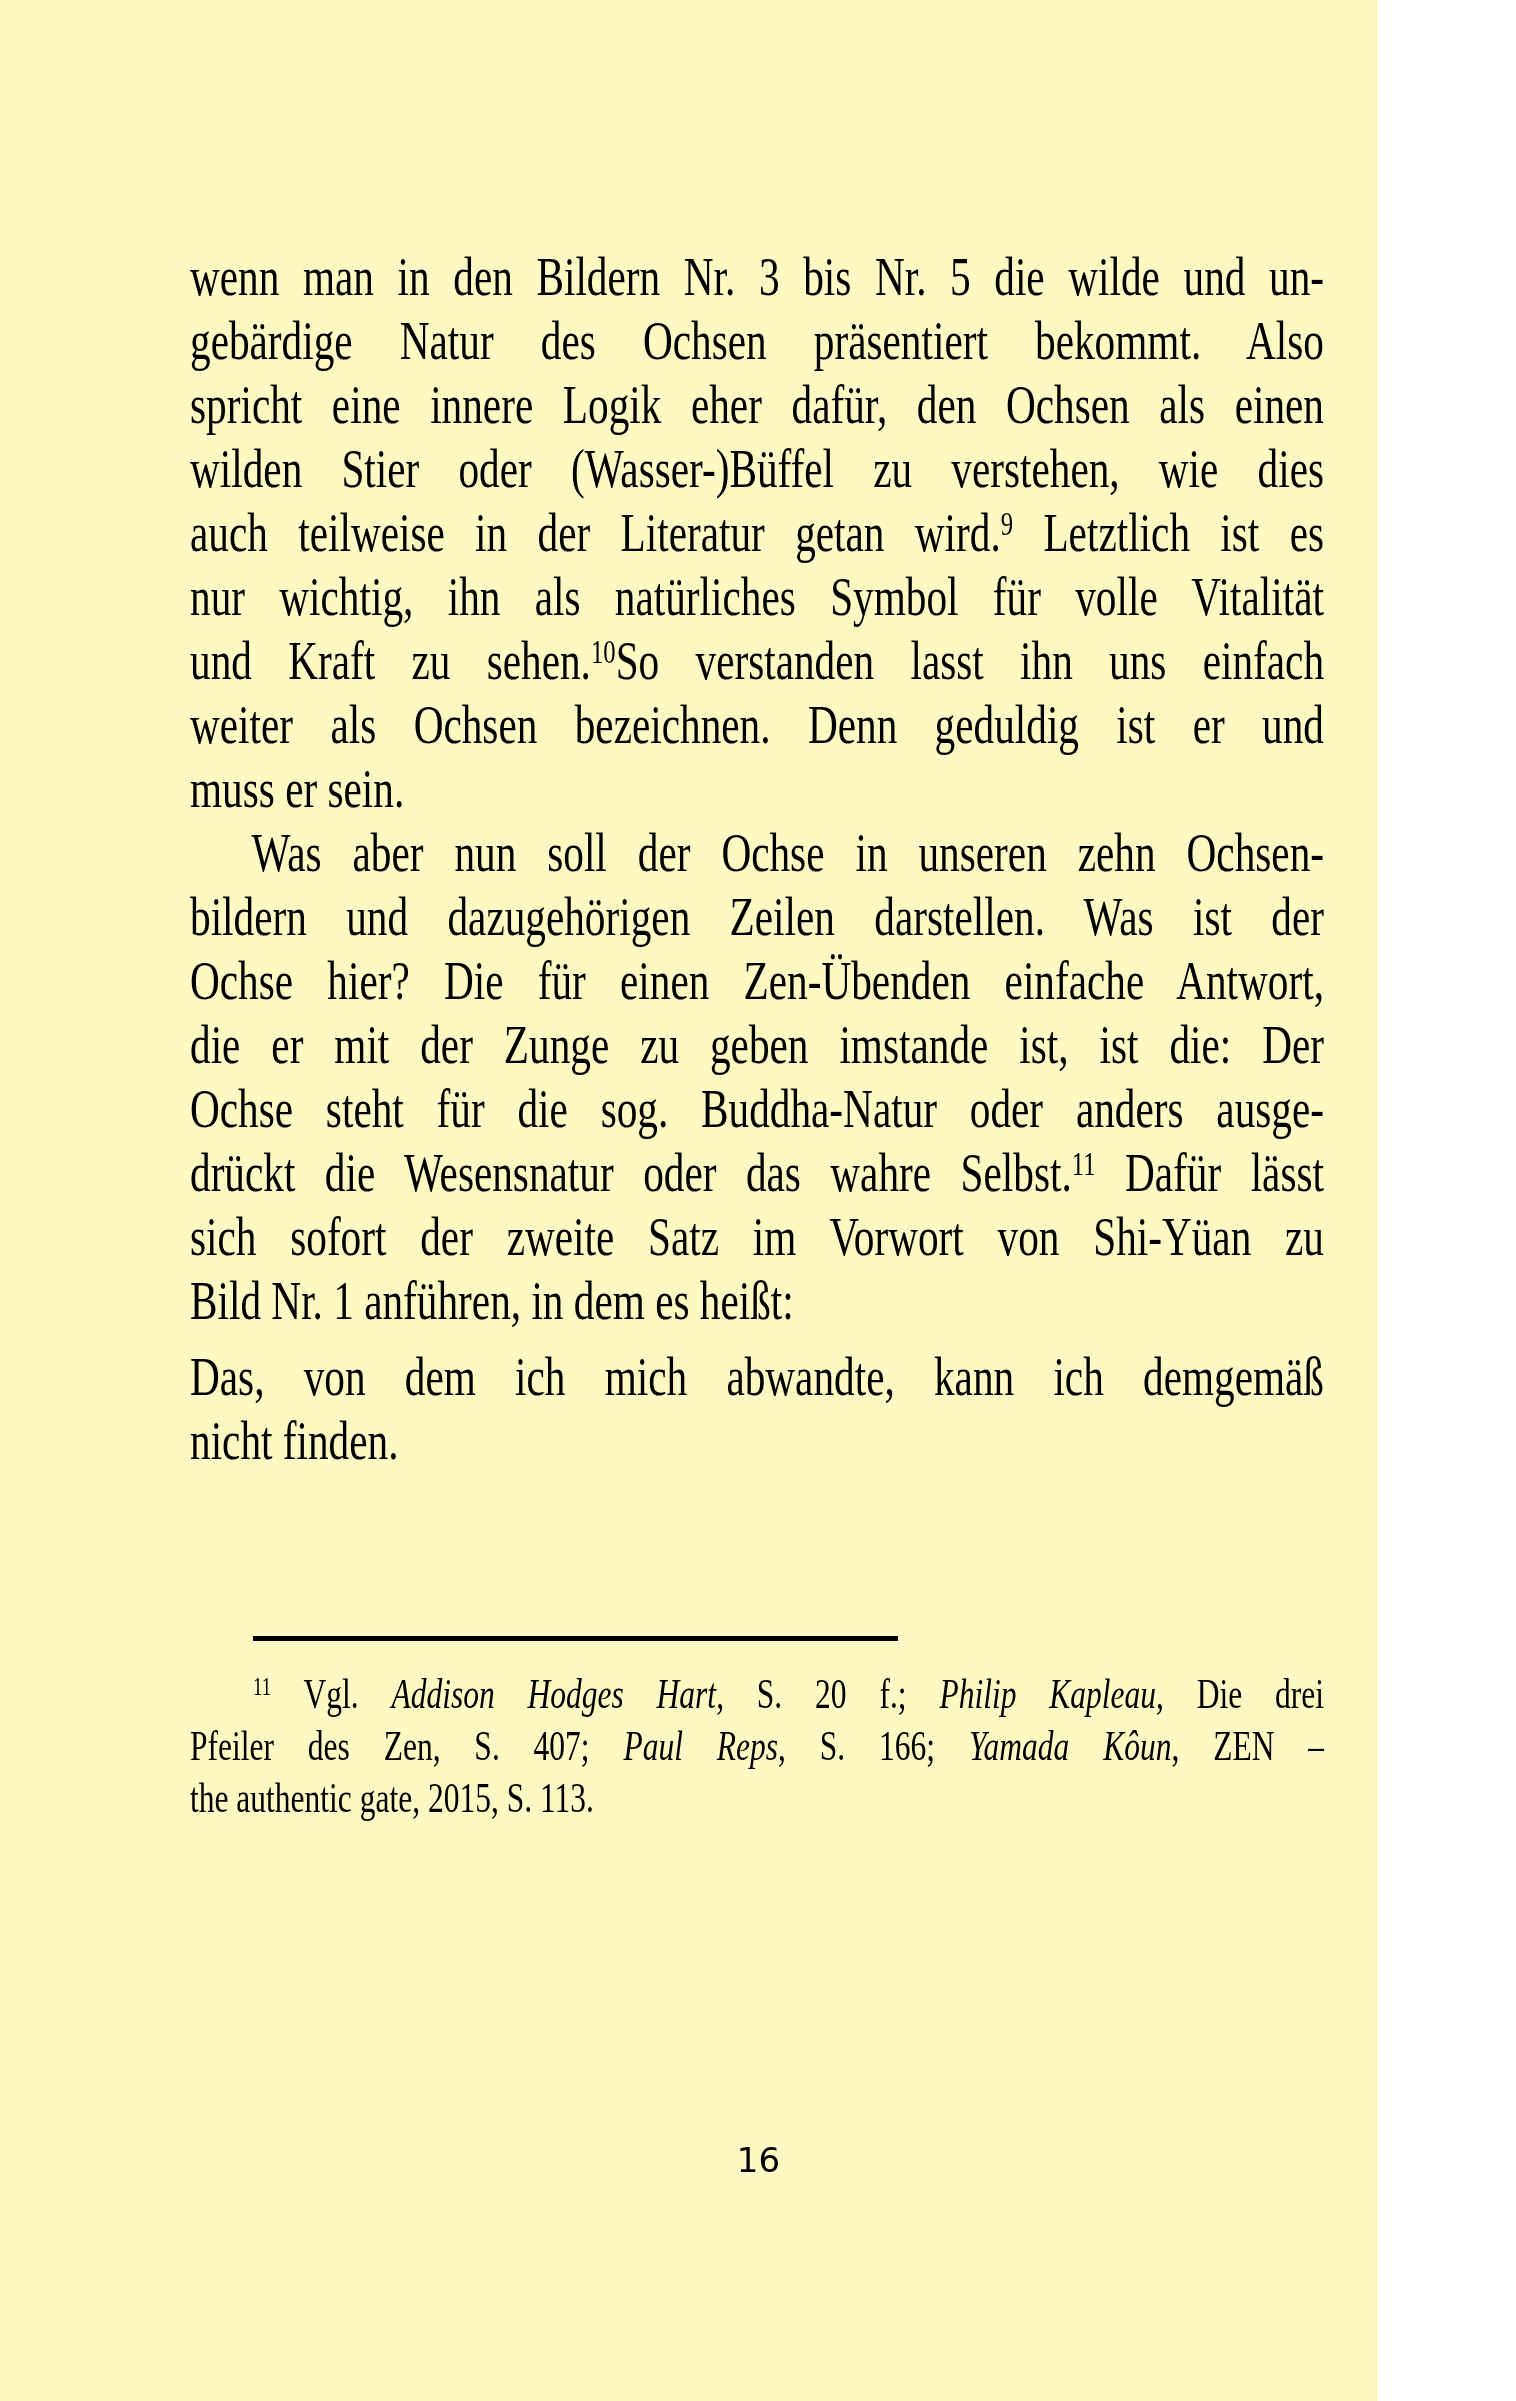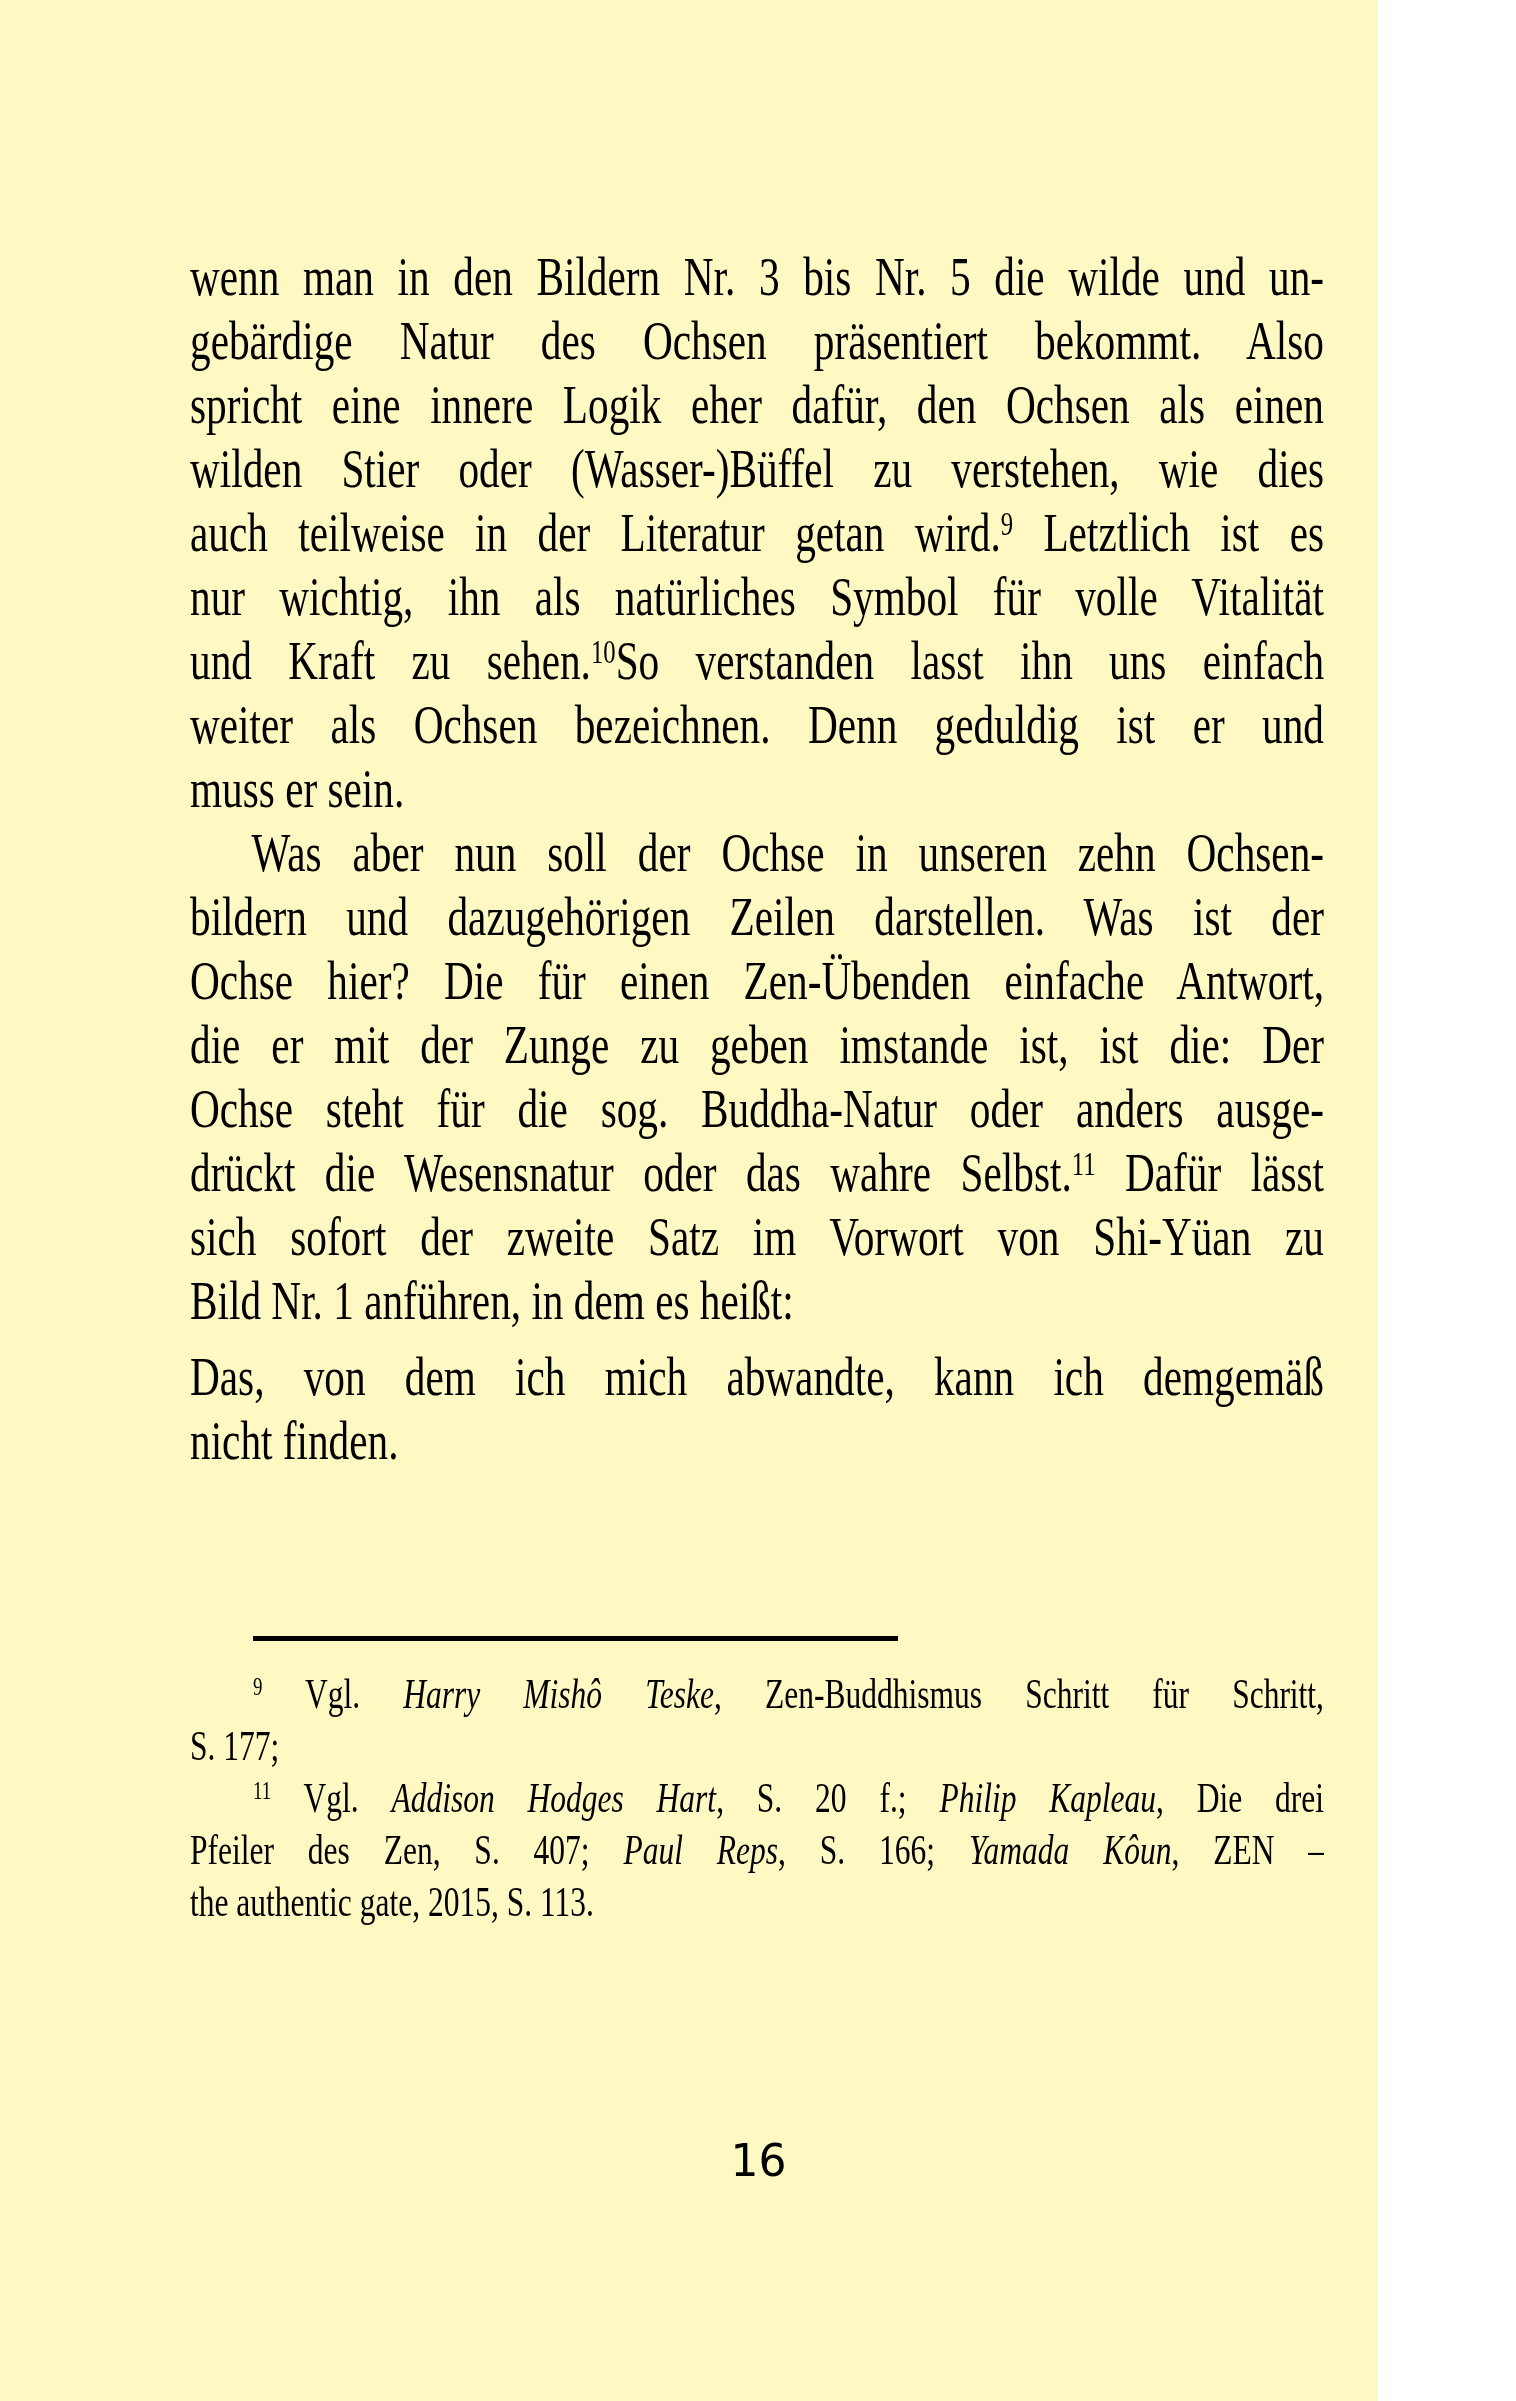--- a/index.html
+++ b/index.html
@@ -82,21 +82,21 @@
     line-height: 0;
   }
 
   .page-number {
     position: absolute;
     top: 2134px;
     left: 0;
     width: 1517px;
     text-align: center;
     font-family: "DejaVu Sans", sans-serif;
-    font-size: 44px;
+    font-size: 34px;
     line-height: 53px;
     color: #000000;
   }
 </style>
 </head>
 <body>
 
 <div class="page" data-name="book-page">
   <main id="text-column" class="text-column" data-name="text-column">
       <section class="block body" data-name="paragraph-1">
@@ -118,24 +118,20 @@
         <div class="line" data-name="paragraph-2-line-5"><span class="roman" data-name="text-run">Ochse steht für die sog. Buddha-Natur oder anders ausge-</span></div>
         <div class="line" data-name="paragraph-2-line-6"><span class="roman" data-name="text-run">drückt die Wesensnatur oder das wahre Selbst.</span><sup class="sup" data-name="superscript-number">11</sup><span class="roman" data-name="text-run"> Dafür lässt</span></div>
         <div class="line" data-name="paragraph-2-line-7"><span class="roman" data-name="text-run">sich sofort der zweite Satz im Vorwort von Shi-Yüan zu</span></div>
         <div class="line last" data-name="paragraph-2-line-8"><span class="roman" data-name="text-run">Bild Nr. 1 anführen, in dem es heißt:</span></div>
       </section>
       <section class="block body" data-name="paragraph-3">
         <div class="line" data-name="paragraph-3-line-1"><span class="roman" data-name="text-run">Das, von dem ich mich abwandte, kann ich demgemäß</span></div>
         <div class="line last" data-name="paragraph-3-line-2"><span class="roman" data-name="text-run">nicht finden.</span></div>
       </section>
       <div class="footnote-rule" data-name="footnote-rule"></div>
-      <section class="block footnote" data-name="footnote-9">
-        <div class="line indent" data-name="footnote-9-line-1"><sup class="sup" data-name="superscript-number">9</sup><span class="roman" data-name="text-run"> Vgl. </span><span class="italic" data-name="italic-text-run">Harry Mishô Teske</span><span class="roman" data-name="text-run">, Zen-Buddhismus Schritt für Schritt,</span></div>
-        <div class="line last" data-name="footnote-9-line-2"><span class="roman" data-name="text-run">S. 177;</span></div>
-      </section>
       <section class="block footnote" data-name="footnote-11">
         <div class="line indent" data-name="footnote-11-line-1"><sup class="sup" data-name="superscript-number">11</sup><span class="roman" data-name="text-run"> Vgl. </span><span class="italic" data-name="italic-text-run">Addison Hodges Hart</span><span class="roman" data-name="text-run">, S. 20 f.; </span><span class="italic" data-name="italic-text-run">Philip Kapleau</span><span class="roman" data-name="text-run">, Die drei</span></div>
         <div class="line" data-name="footnote-11-line-2"><span class="roman" data-name="text-run">Pfeiler des Zen, S. 407; </span><span class="italic" data-name="italic-text-run">Paul Reps</span><span class="roman" data-name="text-run">, S. 166; </span><span class="italic" data-name="italic-text-run">Yamada Kôun</span><span class="roman" data-name="text-run">, ZEN –</span></div>
         <div class="line last" data-name="footnote-11-line-3"><span class="roman" data-name="text-run">the authentic gate, 2015, S. 113.</span></div>
       </section>
     </main>
   <div class="page-number" data-name="page-number">16</div>
 </div>
 
 

